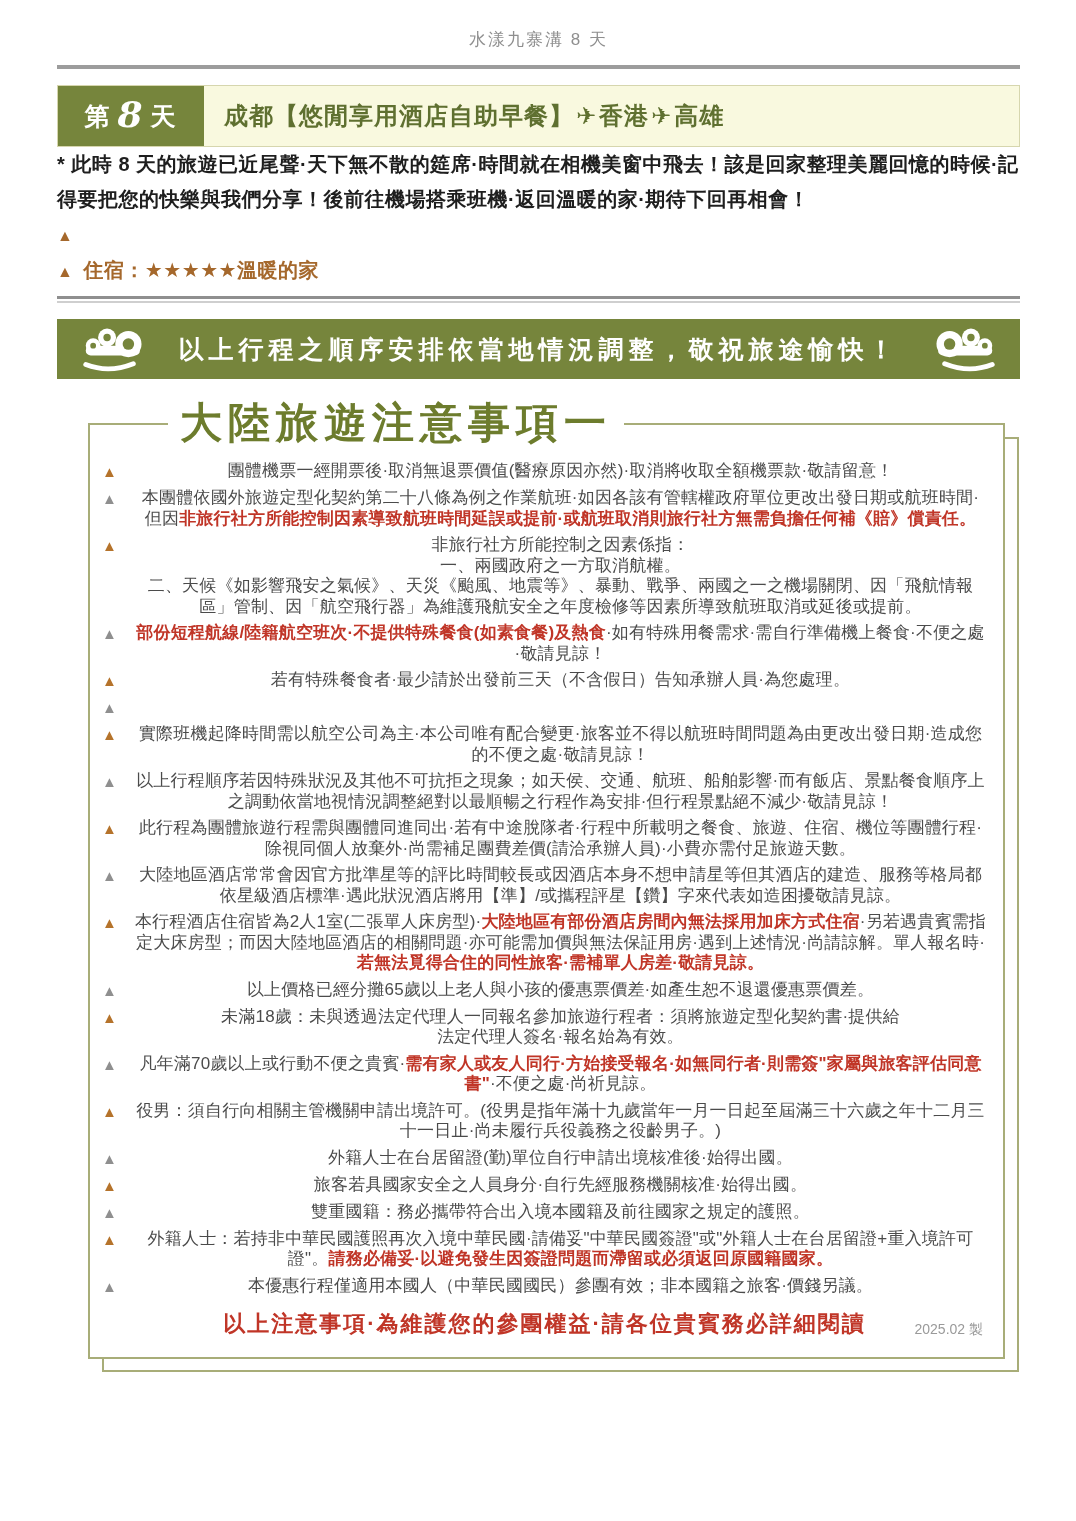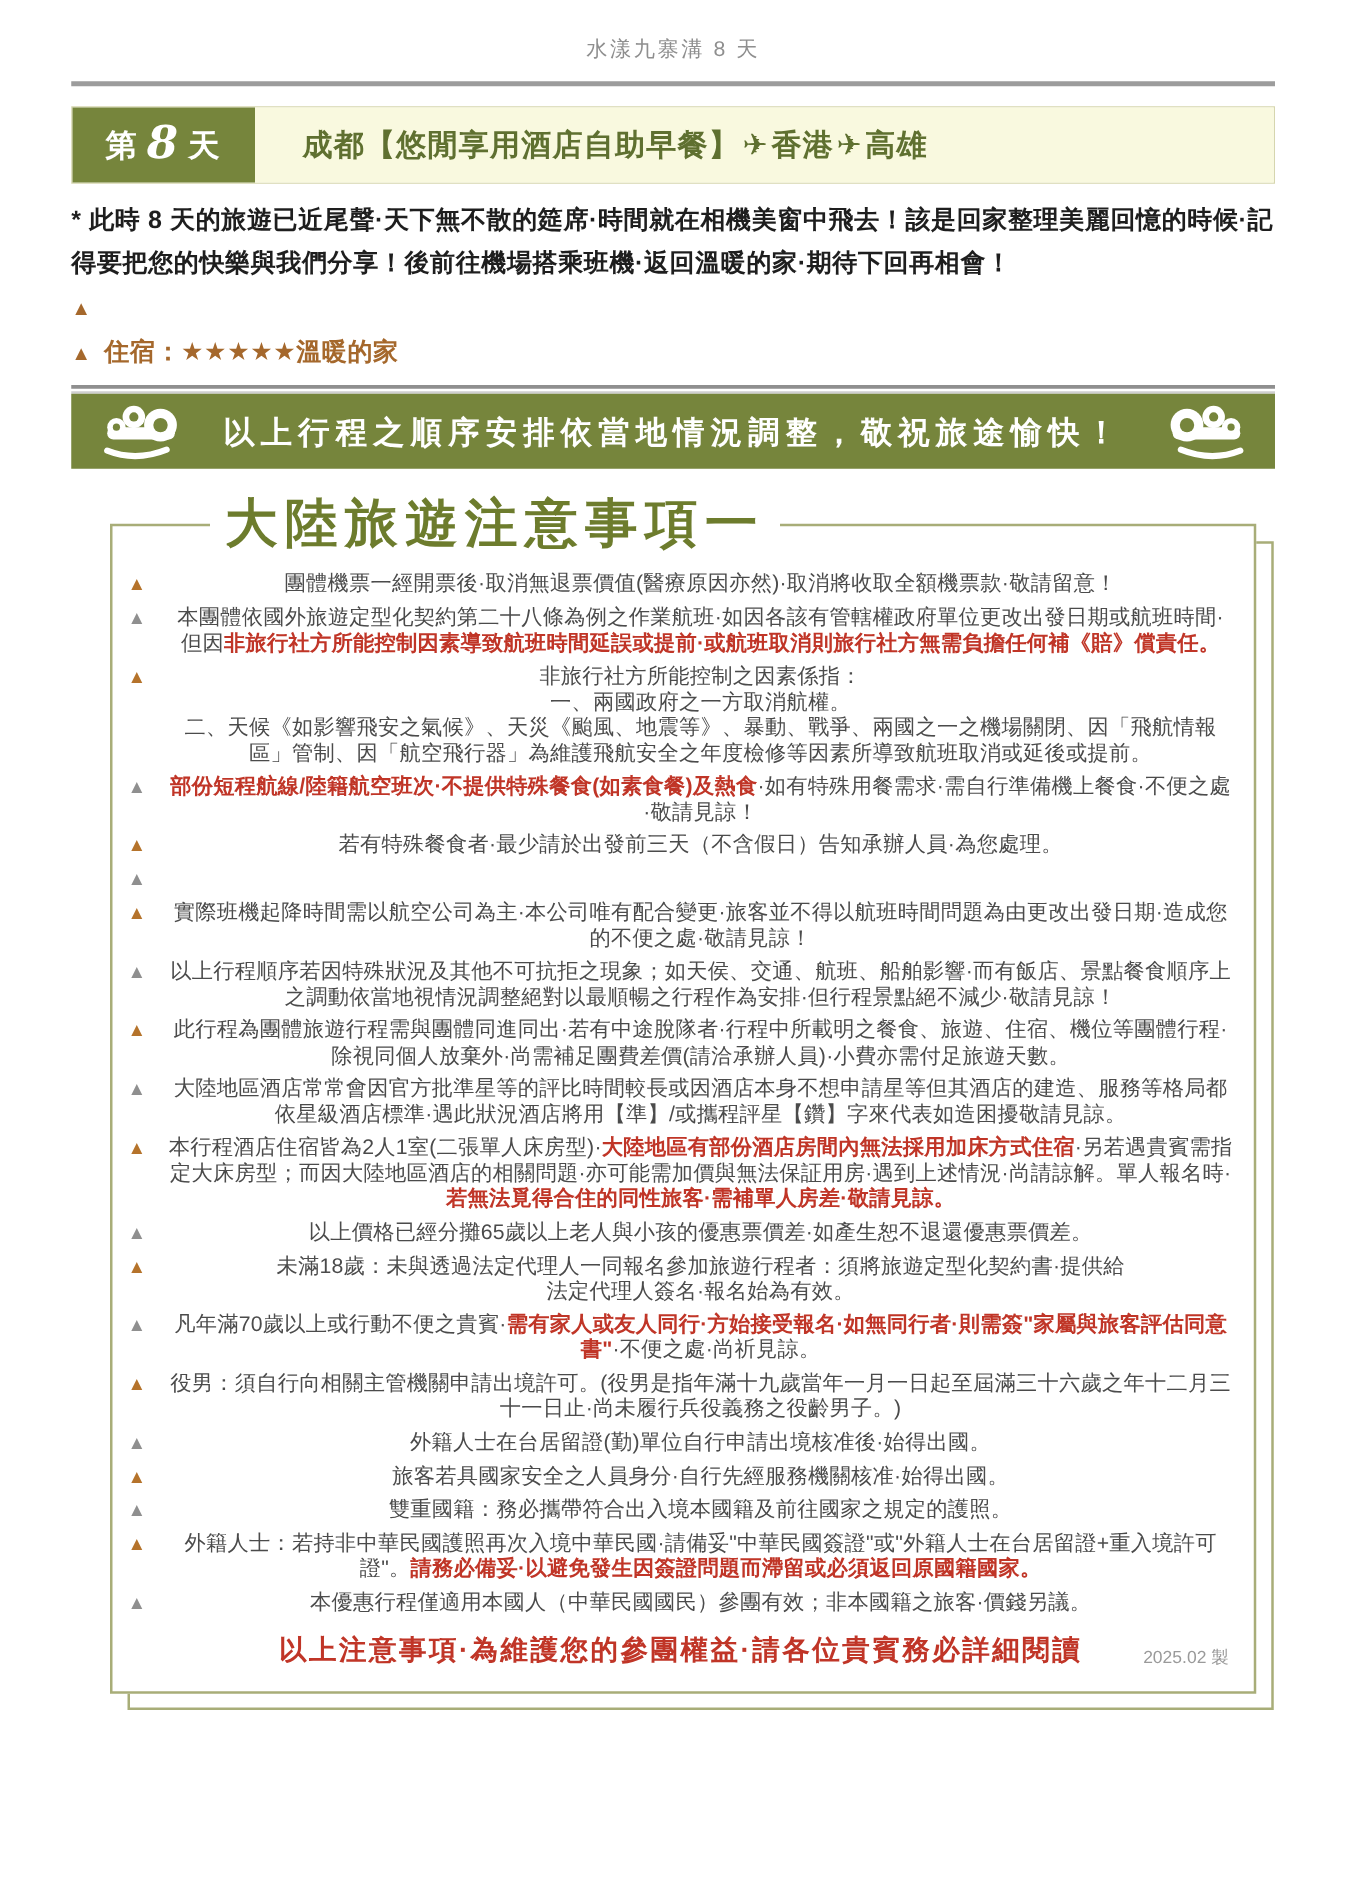--- a/index.html
+++ b/index.html
@@ -33,40 +33,40 @@
     background:var(--olive);color:#fff;width:146px;flex:0 0 146px;
     display:flex;align-items:center;justify-content:center;
     font-size:25px;font-weight:bold;letter-spacing:2px;
   }
   .day-num .num{
     font-family:"DejaVu Serif","Liberation Serif",serif;
     font-style:italic;font-size:36px;font-weight:bold;margin:0 6px 4px 6px;
   }
   .day-title{
     background:var(--pale);flex:1;display:flex;align-items:center;
-    padding-left:38px;color:#5f7030;font-weight:bold;font-size:24px;letter-spacing:1px;
+    padding-left:20px;color:#5f7030;font-weight:bold;font-size:24px;letter-spacing:1px;
   }
   .plane{font-size:24px;margin:0 2px;}
 
   .intro{
-    margin-top:12px;font-size:20px;font-weight:bold;color:#1e1e1e;
+    font-size:20px;font-weight:bold;color:#1e1e1e;
     line-height:35px;letter-spacing:0.5px;
   }
   .meta-row{
     display:flex;align-items:baseline;font-size:20px;font-weight:bold;
     color:var(--brown);line-height:33px;margin-top:2px;letter-spacing:0.5px;
   }
   .meta-row .tri{margin-right:10px;font-size:16px;color:var(--brown);}
 
   .double-rule{margin-top:8px;}
   .rule-thick{height:3px;background:#8f8f8f;}
   .rule-light{height:2px;background:#cfcfcf;margin-top:2px;}
 
   .banner{
-    margin-top:0;height:60px;background:var(--olive);
+    margin-top:16px;height:60px;background:var(--olive);
     display:flex;align-items:center;justify-content:center;gap:26px;
   }
   .banner-text{
     color:#fff;font-weight:bold;font-size:25px;letter-spacing:5px;white-space:nowrap;
   }
   .cloud{flex:0 0 auto;}
   .cloud.flip{transform:scaleX(-1);}
 
   .stack{position:relative;margin:44px 15px 12px 31px;}
   .stack::after{

